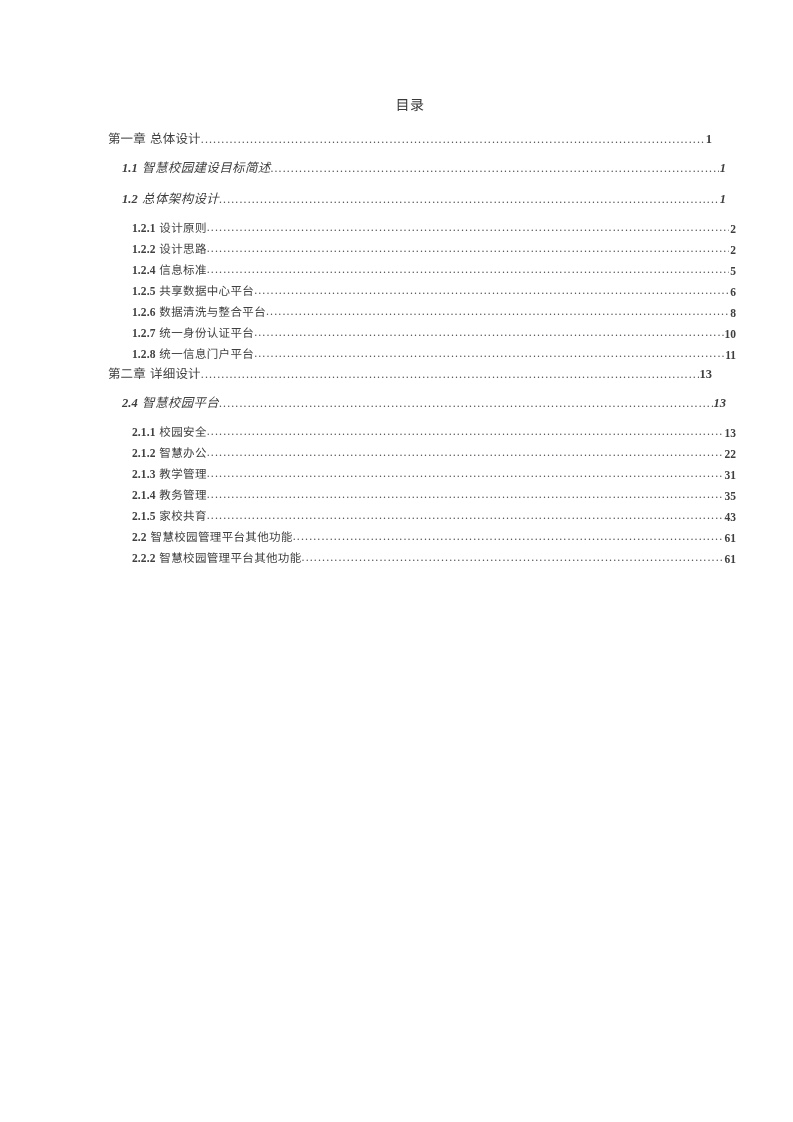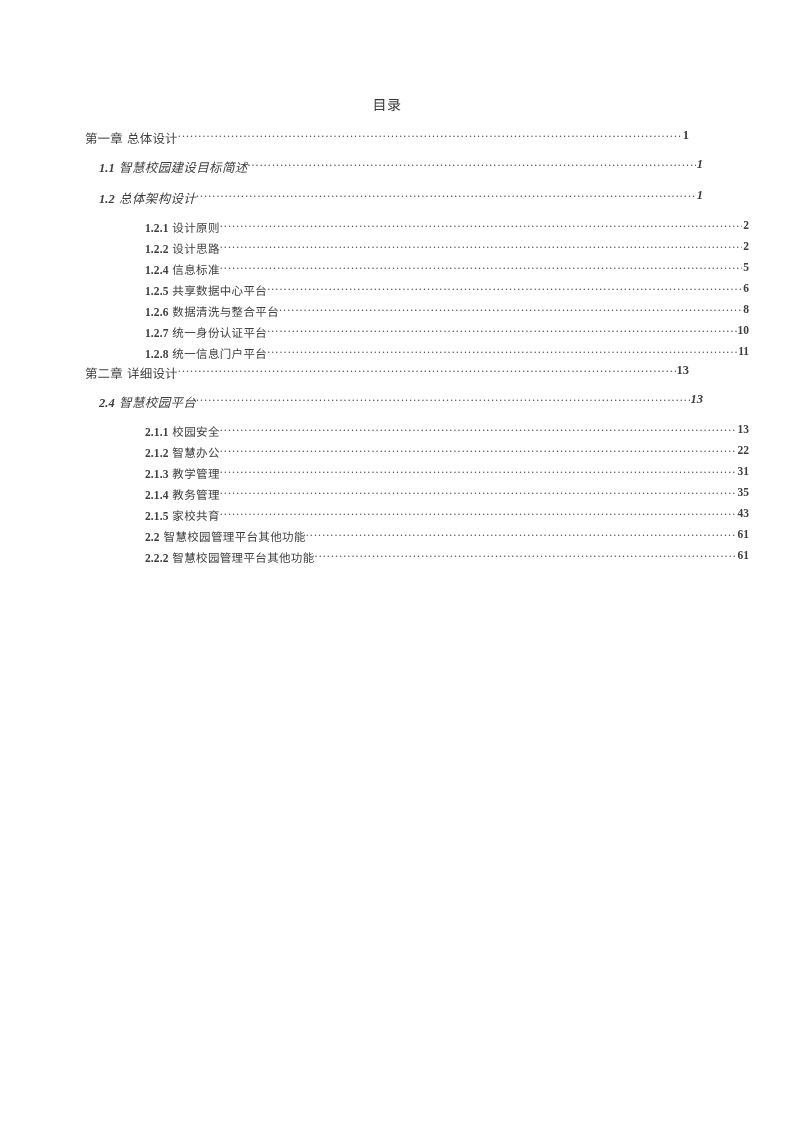--- a/index.html
+++ b/index.html
@@ -17,40 +17,40 @@
     position: relative;
     width: 793px;
     height: 1122px;
     margin: 0 auto;
     background: #ffffff;
     overflow: hidden;
     box-sizing: border-box;
   }
   .doc-body {
     position: absolute;
-    left: 85px;
+    left: 108px;
     top: 96px;
     width: 604px;
   }
   .toc-title {
     text-align: center;
     font-size: 14px;
     line-height: 20px;
     color: #3a3a3a;
     margin: 0 0 12px 0;
     letter-spacing: 0.5px;
   }
   .toc-list {
     list-style: none;
     margin: 0;
     padding: 0;
   }
   .toc-row {
     display: flex;
-    align-items: flex-start;
+    align-items: flex-end;
     width: 100%;
     box-sizing: border-box;
     white-space: nowrap;
     color: #3f3f3f;
     font-size: 12px;
   }
   
   .toc-leader {
     flex: 1 1 auto;
     position: relative;
@@ -94,21 +94,21 @@
   .lvl1 .toc-text { letter-spacing: 0.2px; }
   .lvl1 .toc-num { font-weight: 400; }
 
   .lvl2 {
     margin-left: 14px;
     padding-bottom: 12px;
     font-size: 12.5px;
     font-style: italic;
   }
   .lvl3 {
-    margin-left: 60px;
+    margin-left: 24px;
     padding-bottom: 5px;
     font-size: 11.5px;
   }
   .gap-none { padding-bottom: 2px; }
 </style>
 </head>
 <body>
 
 <div class="page">
   <div class="doc-body">

